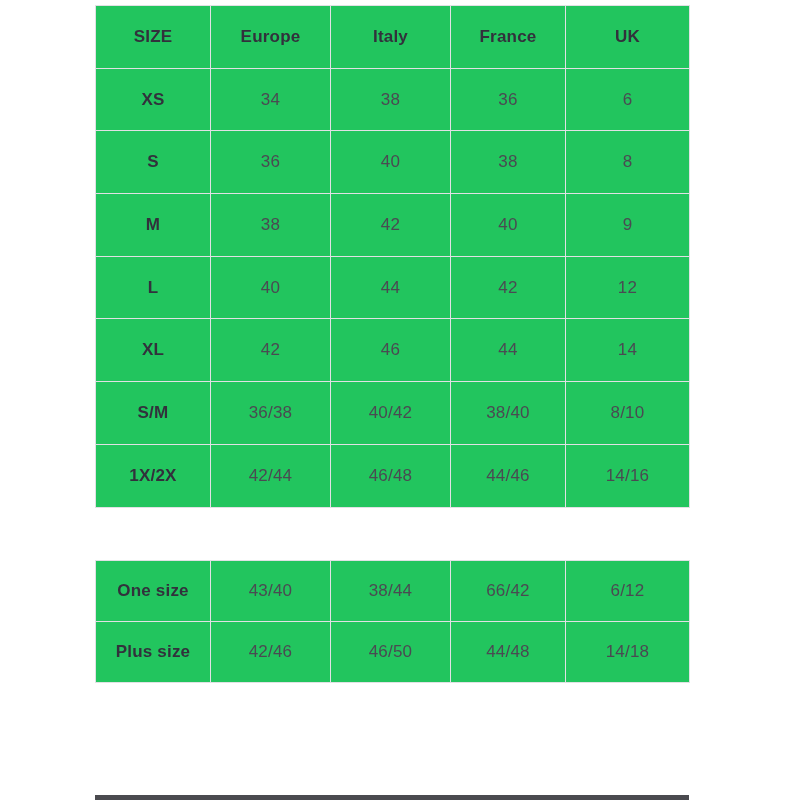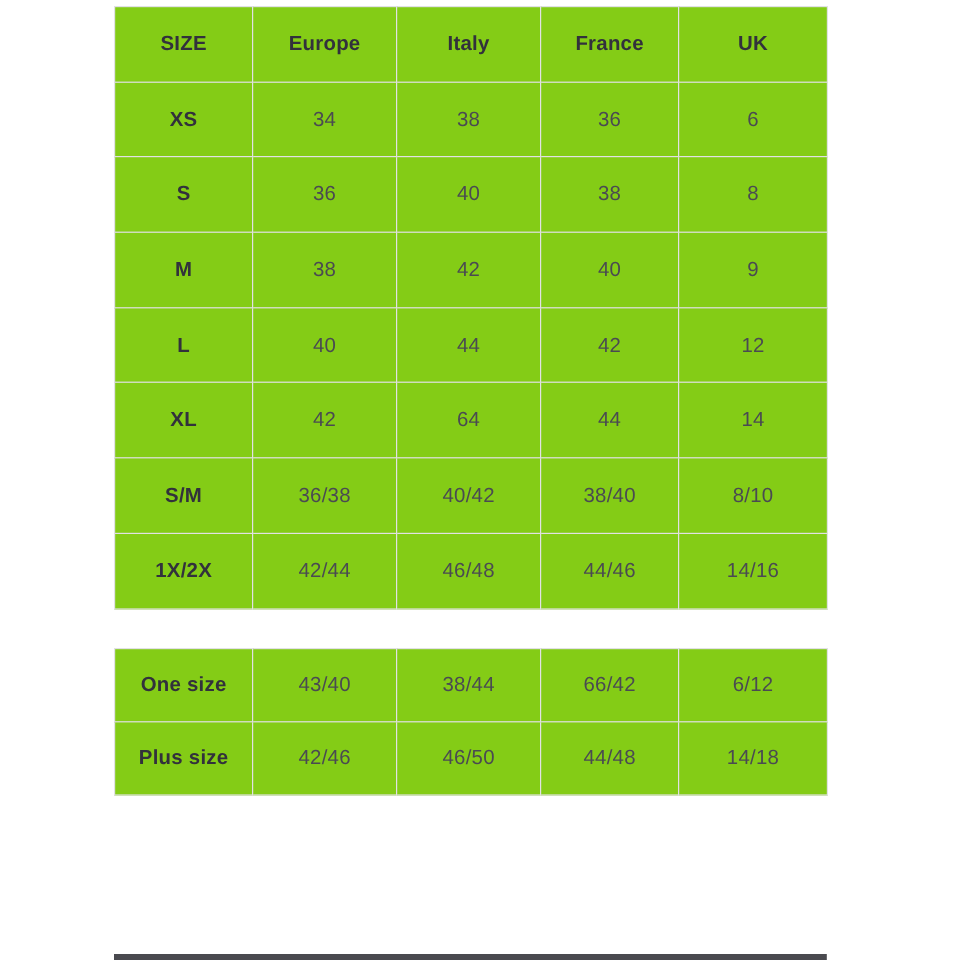--- a/index.html
+++ b/index.html
@@ -19,21 +19,21 @@
   .tables-wrap {
     position: absolute;
     left: 95px;
     top: 5px;
     width: 594px;
   }
   table {
     border-collapse: collapse;
     table-layout: fixed;
     width: 594px;
-    background: #84cc16;
+    background: #22c55e;
   }
   col.c1 { width: 115px; }
   col.c2 { width: 120px; }
   col.c3 { width: 120px; }
   col.c4 { width: 115px; }
   col.c5 { width: 124px; }
   th, td {
     border: 1px solid #e1e1e4;
     text-align: center;
     vertical-align: middle;
@@ -44,21 +44,21 @@
   th {
     font-weight: 700;
     color: #32313c;
   }
   td {
     font-weight: 400;
     color: #4a4a52;
   }
   .main-table tr { height: 62.7px; }
   .secondary-table tr { height: 61px; }
-  .secondary-table { margin-top: 32px; }
+  .secondary-table { margin-top: 52px; }
   .bottom-bar {
     position: absolute;
     left: 95px;
     bottom: 0;
     width: 594px;
     height: 5px;
     background: #4a4a4f;
   }
 </style>
 </head>
@@ -110,21 +110,21 @@
           <tr>
             <th>L</th>
             <td>40</td>
             <td>44</td>
             <td>42</td>
             <td>12</td>
           </tr>
           <tr>
             <th>XL</th>
             <td>42</td>
-            <td>64</td>
+            <td>46</td>
             <td>44</td>
             <td>14</td>
           </tr>
           <tr>
             <th>S/M</th>
             <td>36/38</td>
             <td>40/42</td>
             <td>38/40</td>
             <td>8/10</td>
           </tr>

